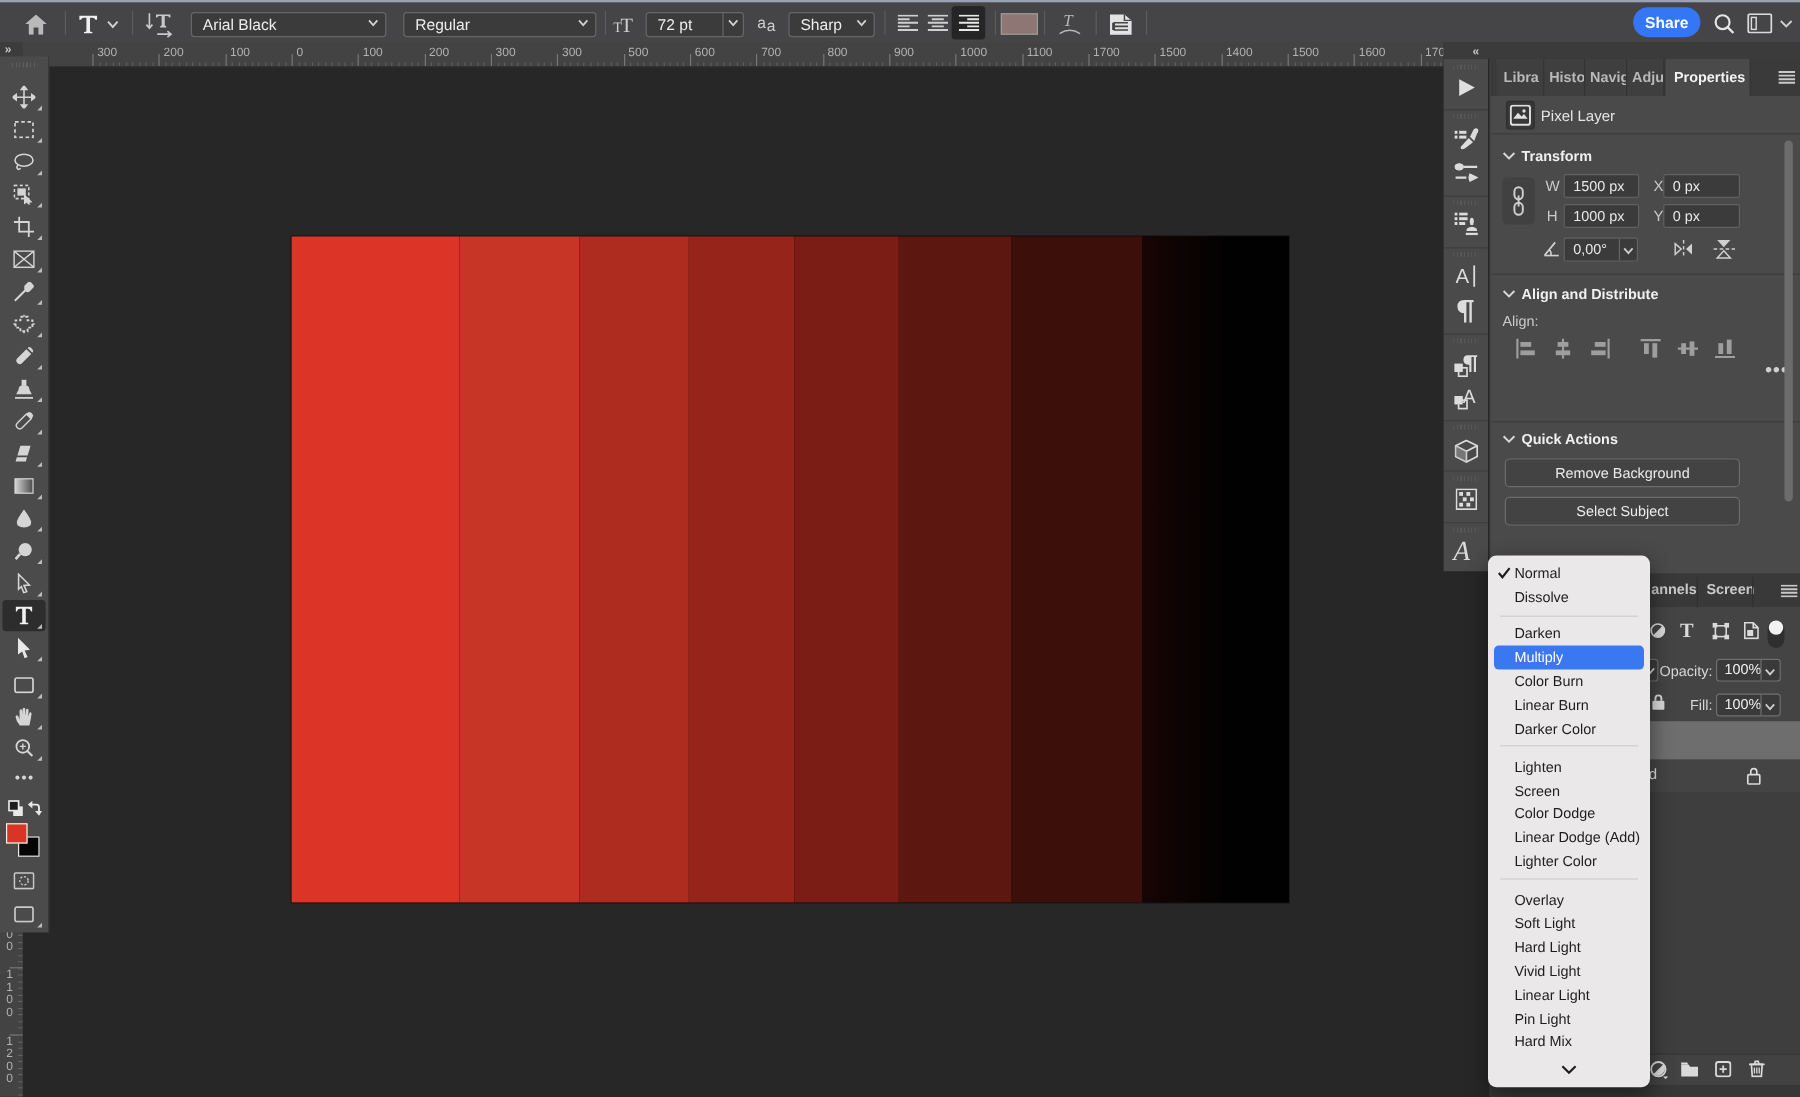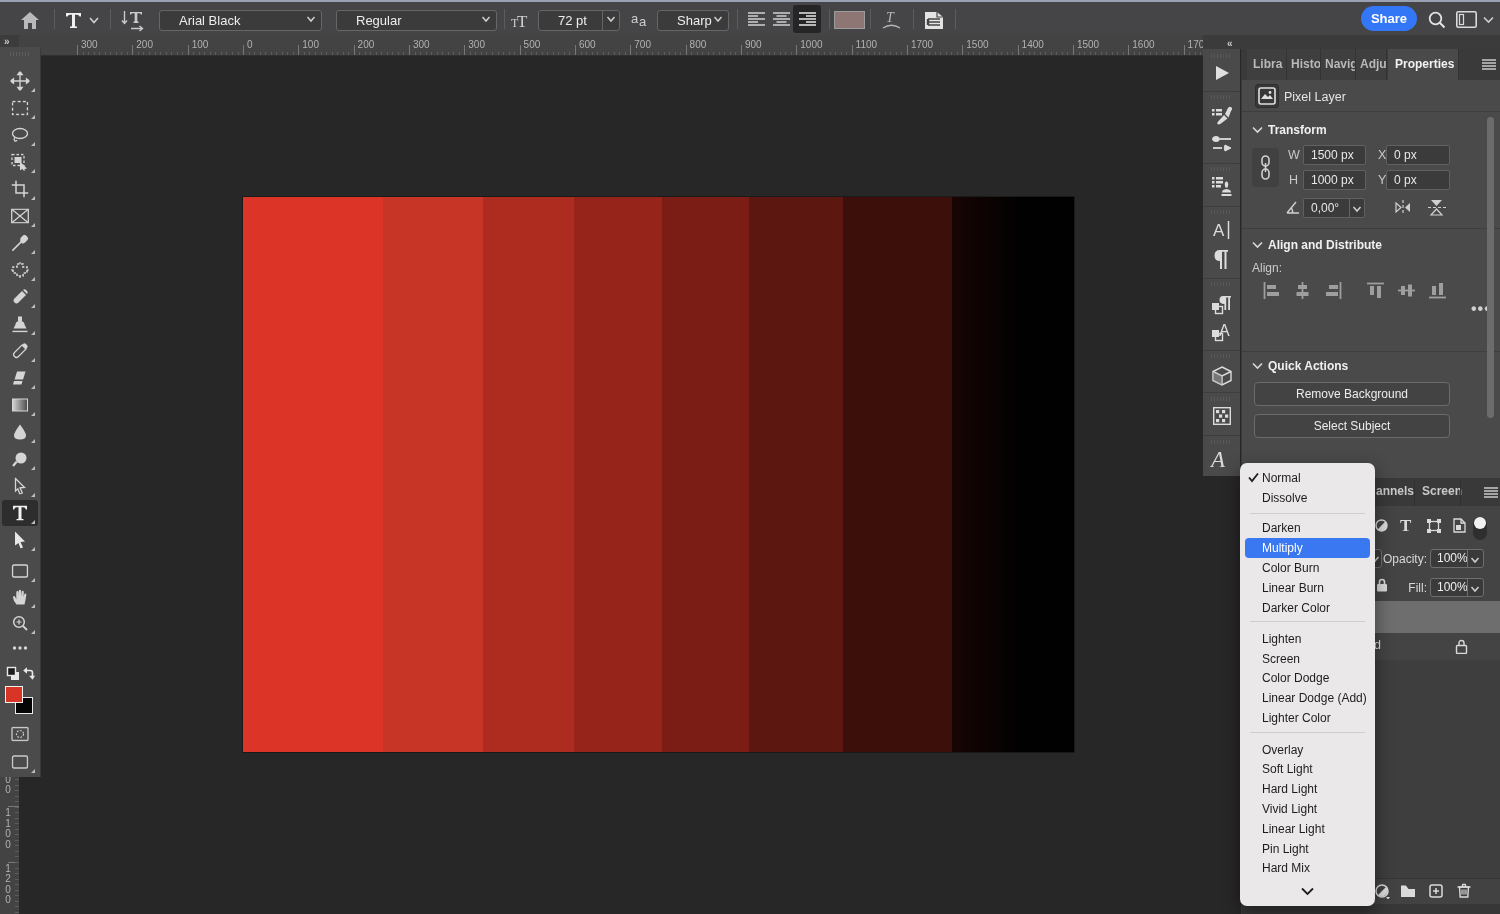--- a/index.html
+++ b/index.html
@@ -3,21 +3,21 @@
 <meta charset="utf-8">
 <style>
   * { margin:0; padding:0; box-sizing:border-box; }
   html,body { width:1500px; height:914px; overflow:hidden; background:#272727;
     font-family:"Liberation Sans", sans-serif; }
   .abs { position:absolute; }
   #topline { position:absolute; left:0; top:0; width:1500px; height:2px; background:#99a1b2; z-index:50; }
   #toolbar { position:absolute; left:0; top:2px; width:1500px; height:33px; background:#454547; z-index:40; }
   #toolbar .sep { position:absolute; top:7px; width:1px; height:20px; background:#5c5c5c; }
   .field { position:absolute; top:8px; height:21px; background:#3b3b3b; border:1px solid #666;
-    border-radius:3px; color:#ededed; font-size:13px; line-height:19px; padding-left:19px; }
+    border-radius:3px; color:#ededed; font-size:13px; line-height:19px; padding-left:9px; }
   .field .dd { position:absolute; right:5px; top:3px; }
   .chev { width:10px; height:10px; display:inline-block; }
   #hruler { position:absolute; left:0; top:35px; width:1203px; height:21px; background:#434343; z-index:30;
     border-bottom:1px solid #303030; overflow:hidden;}
   #hruler .lbl { position:absolute; top:4px; font-size:10px; color:#b2b2b2; }
   #vruler { position:absolute; left:0; top:56px; width:19px; height:858px; background:#434343; z-index:5; overflow:hidden; }
   #vruler .vlbl { position:absolute; left:4px; font-size:10px; color:#b2b2b2; line-height:10.5px; text-align:center; width:8px;}
   #corner { position:absolute; left:0; top:35px; width:19px; height:21px; background:#3c3c3c; z-index:31;
     color:#c9c9c9; font-size:10px; font-weight:bold; line-height:14px; padding-left:4px; letter-spacing:-1px;}
   #toolstrip { position:absolute; left:0; top:47px; width:41px; height:730px; background:#4b4b4c; z-index:32;

